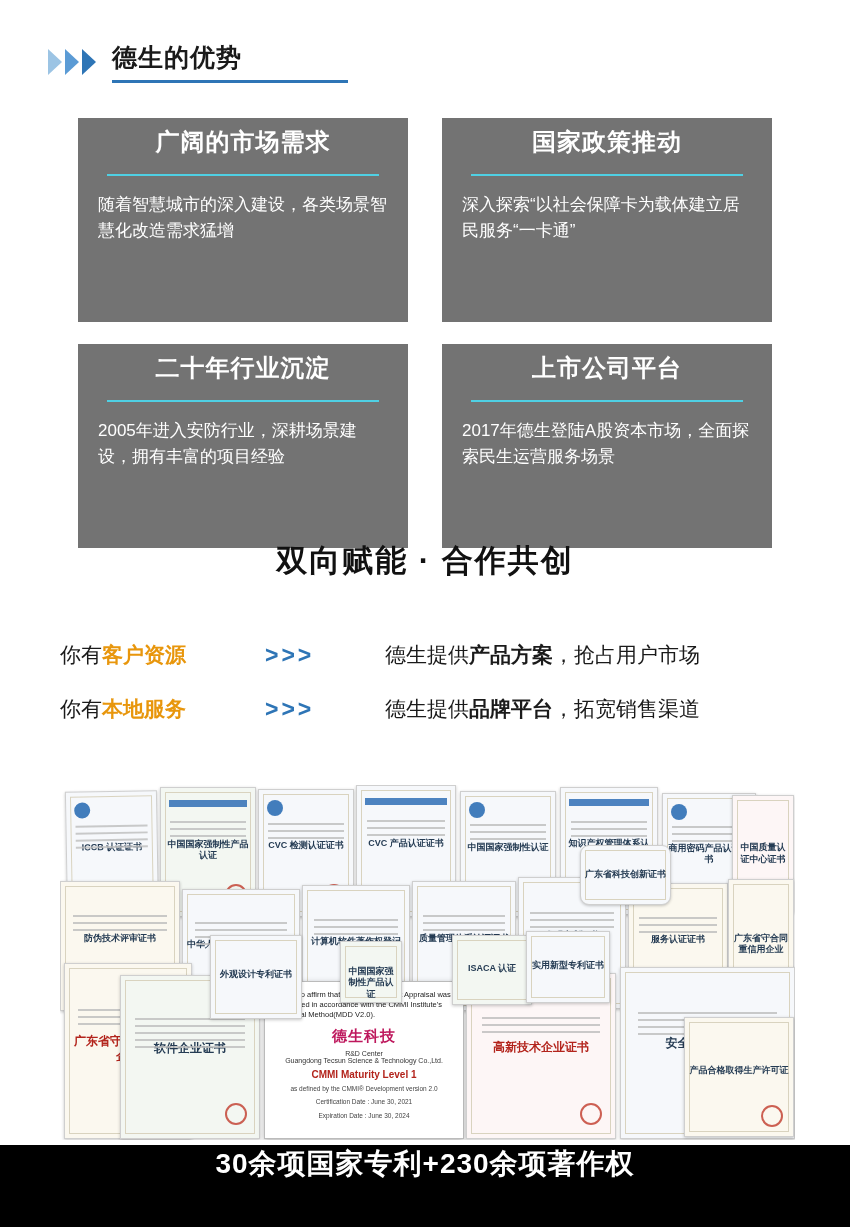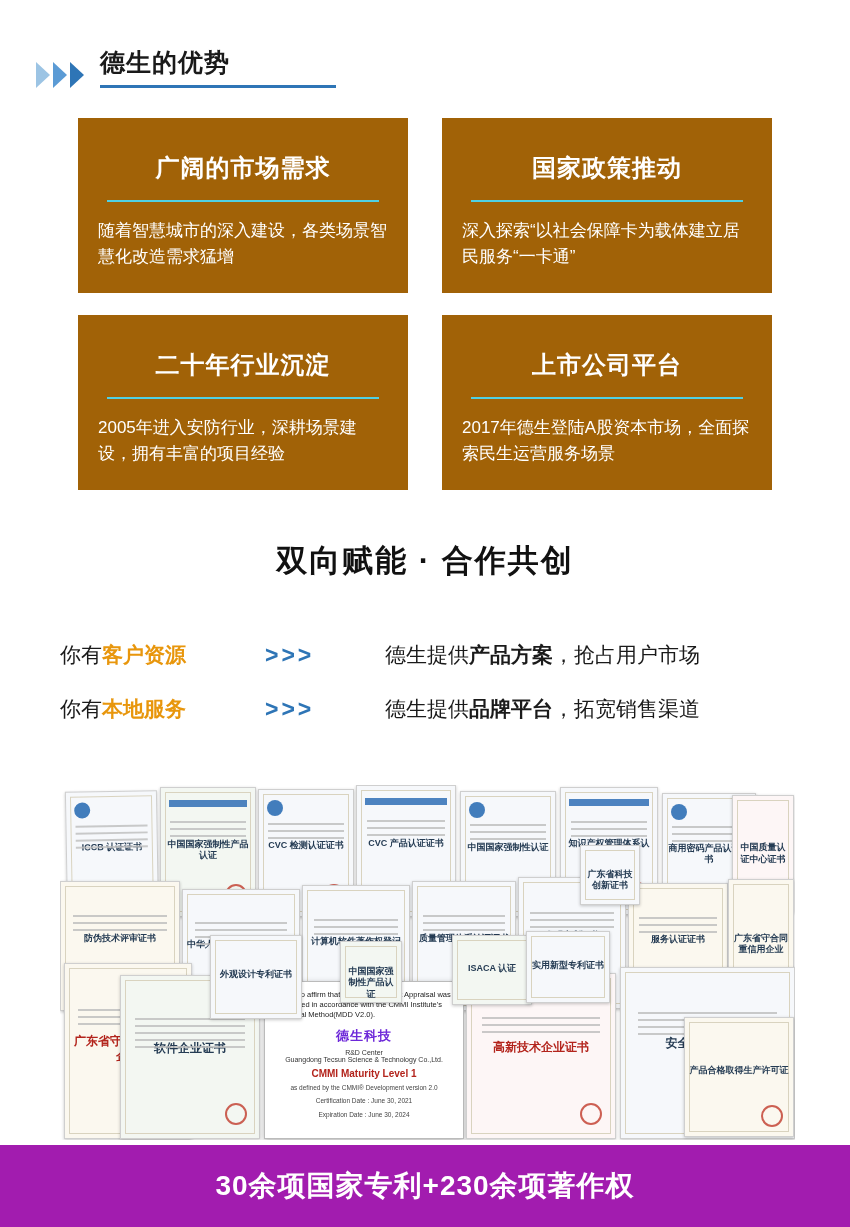--- a/index.html
+++ b/index.html
@@ -13,26 +13,26 @@
   .page {
     position: relative;
     width: 850px;
     height: 1227px;
     background: #ffffff;
   }
 
   
   .section-head {
     position: absolute;
-    left: 36px;
+    left: 48px;
     top: 36px;
     width: 780px;
     height: 52px;
     display: flex;
-    align-items: flex-end;
+    align-items: center;
   }
   .chevrons {
     display: flex;
     align-items: center;
     gap: 3px;
     margin-right: 16px;
   }
   .chev {
     width: 0; height: 0;
     border-top: 13px solid transparent;
@@ -66,24 +66,24 @@
     position: absolute;
     left: 78px;
     top: 118px;
     width: 694px;
     display: grid;
     grid-template-columns: 330px 330px;
     grid-column-gap: 34px;
     grid-row-gap: 22px;
   }
   .card {
-    background: #a16207;
-    padding: 36px 20px 24px 20px;
+    background: #737373;
+    padding: 10px 20px 24px 20px;
     color: #ffffff;
-    height: 175px;
+    height: 204px;
     position: relative;
   }
   .card-title {
     font-size: 24px;
     font-weight: bold;
     text-align: center;
     letter-spacing: 1px;
     line-height: 1.2;
   }
   .card-sep {
@@ -234,39 +234,39 @@
     position: absolute;
     background: #ffffff;
     border: 1px solid #bbbbbb;
     box-shadow: 0 2px 6px rgba(0,0,0,0.3);
     padding: 8px 10px;
     text-align: center;
   }
   .cmmi .t1 { font-size: 7.5px; color: #222; line-height: 1.35; text-align: left; }
   .cmmi .brand {
     margin: 7px 0 4px 0;
-    font-size: 13px;
+    font-size: 15px;
     font-weight: bold;
-    color: #6d28d9;
+    color: #be185d;
     letter-spacing: 1px;
   }
   .cmmi .t2 { font-size: 7px; color: #333; }
   .cmmi .lvl { font-size: 10px; font-weight: bold; color: #b3241c; margin-top: 5px; }
   .cmmi .t3 { font-size: 6.5px; color: #444; margin-top: 4px; line-height: 1.4; }
 
   
   .banner {
     position: absolute;
     left: 0;
     bottom: 0;
     width: 850px;
     height: 82px;
-    background: #a21caf;
+    background: #000000;
     display: flex;
-    align-items: center;
+    align-items: flex-start;
     justify-content: center;
   }
   .banner-text {
     color: #ffffff;
     font-size: 28px;
     font-weight: bold;
     letter-spacing: 1px;
   }
 </style>
 </head>
@@ -583,21 +583,21 @@
       <div class="inner"></div>
       <div class="cert-label">产品合格取得生产许可证</div>
       <div class="seal"></div>
     </div>
 
     <div class="cert tint-c" style="left:280px; top:156px; width:62px; height:62px;">
       <div class="inner"></div>
       <div class="cert-label">中国国家强制性产品认证</div>
     </div>
 
-    <div class="cert tint-a" style="left:520px; top:60px; width:60px; height:60px;">
+    <div class="cert tint-a" style="left:520px; top:60px; width:91px; height:60px;border-radius:9px;">
       <div class="inner"></div>
       <div class="cert-label">广东省科技创新证书</div>
     </div>
 
   </div>
 
   <div class="banner">
     <div class="banner-text">30余项国家专利+230余项著作权</div>
   </div>
 

